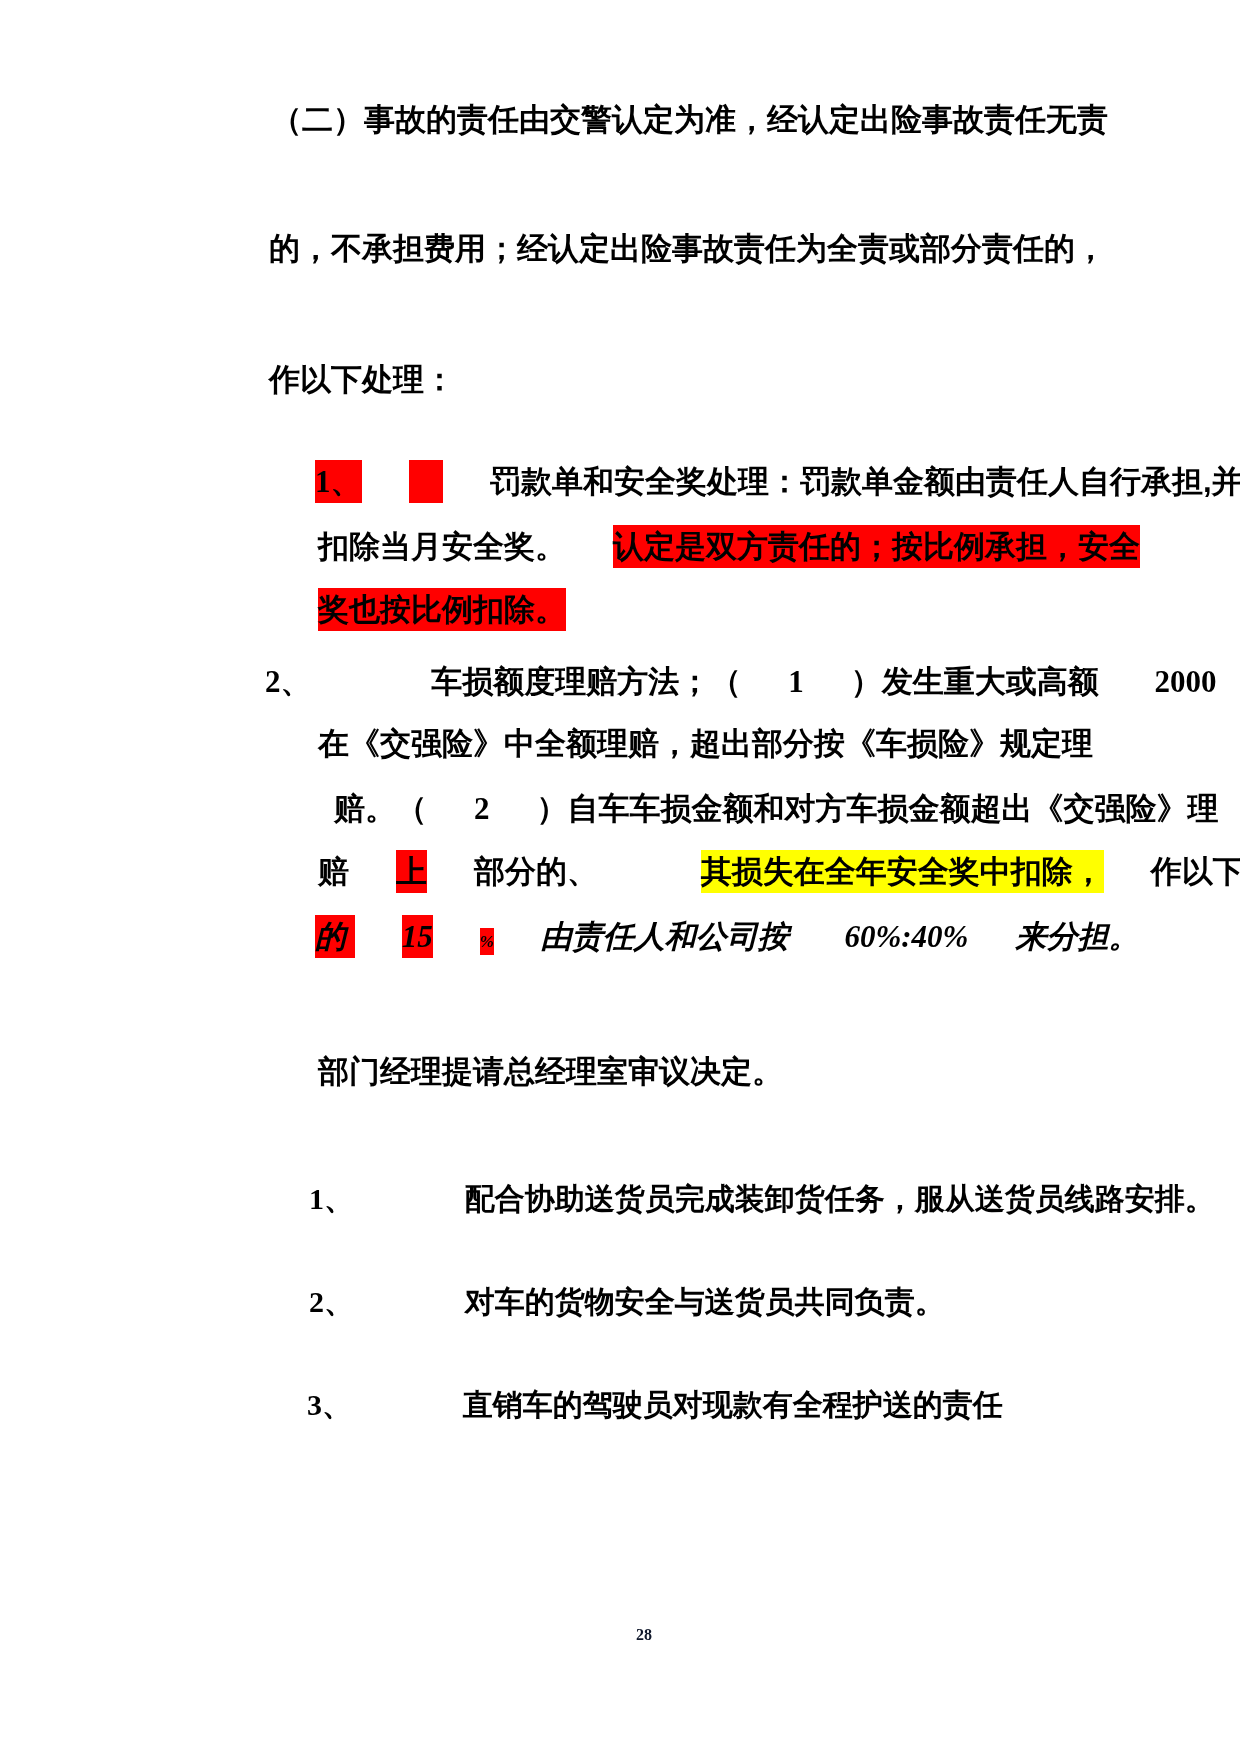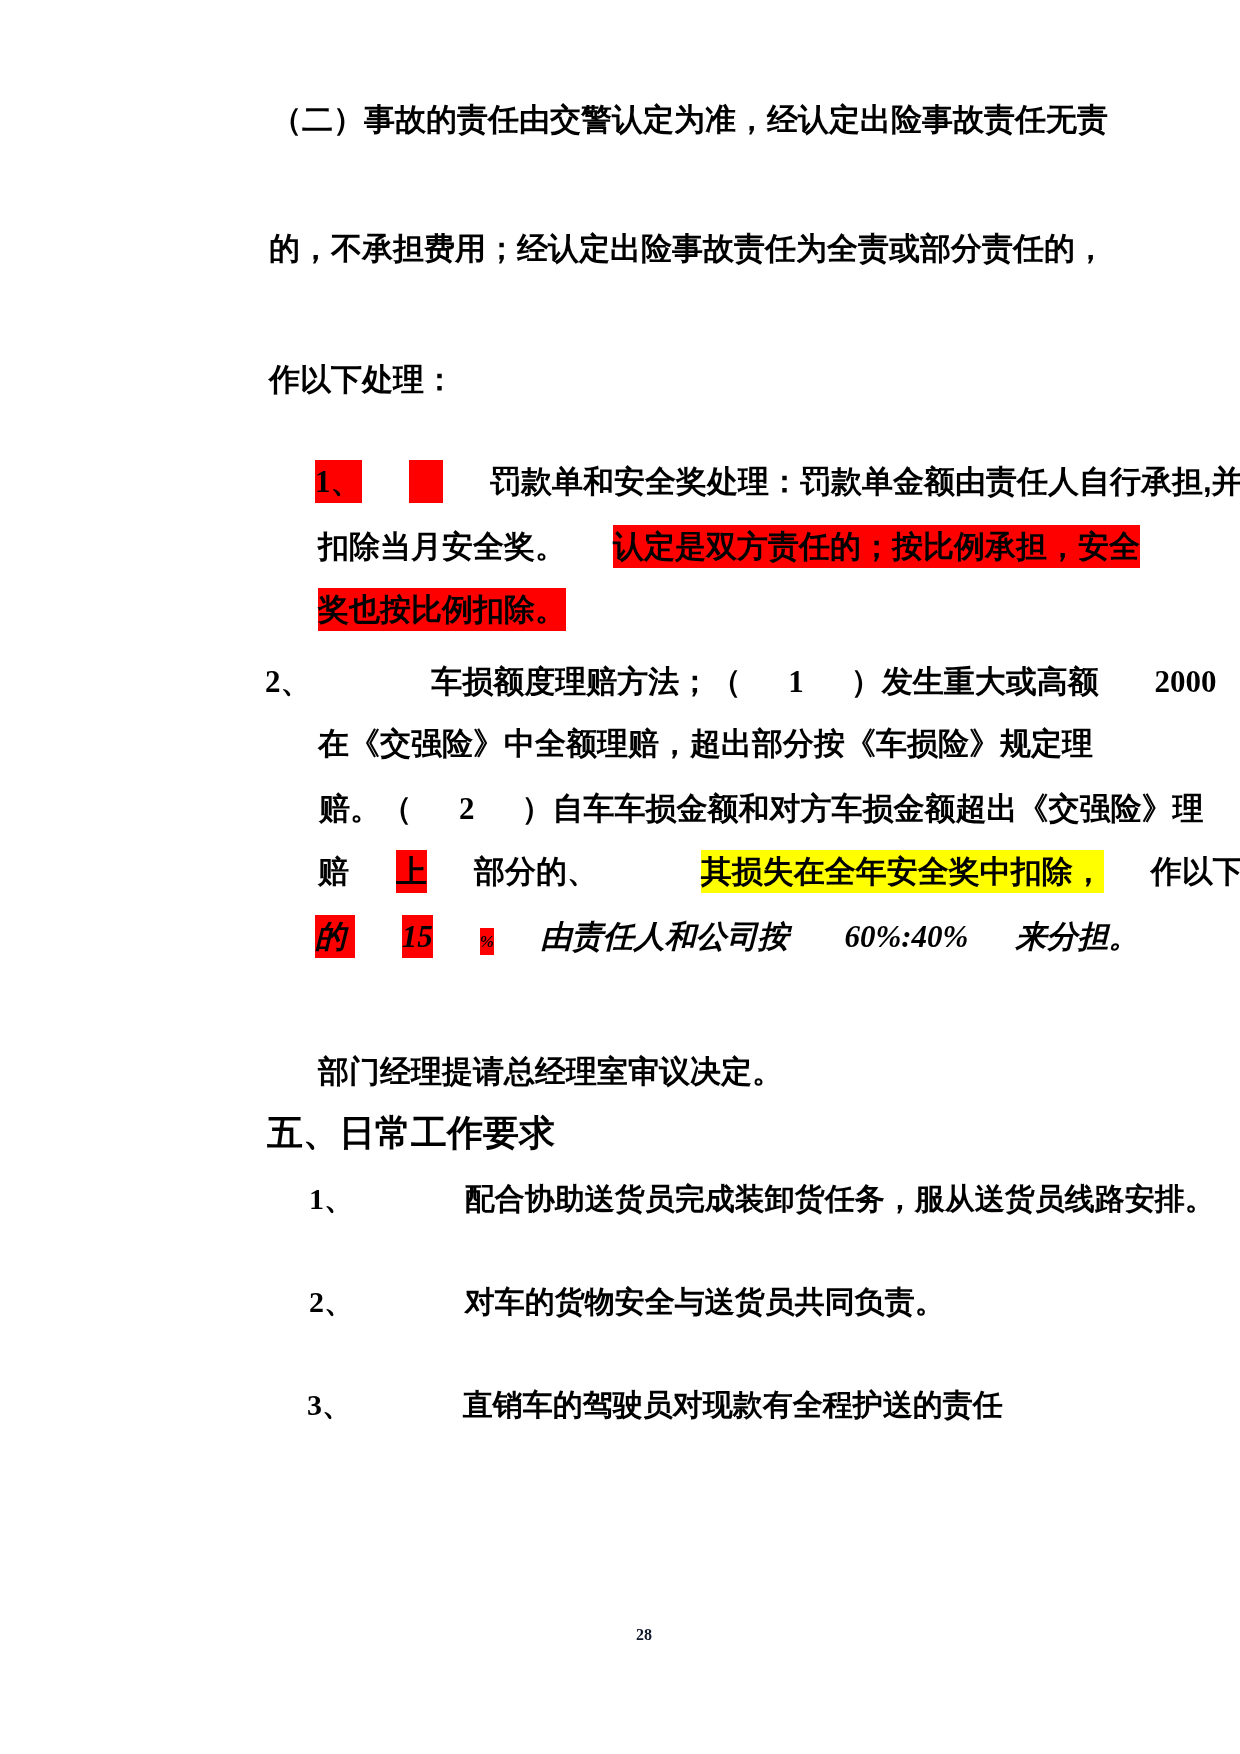--- a/index.html
+++ b/index.html
@@ -33,21 +33,21 @@
   }
   
   .l1{left:224px;top:101px;}
   .l2{left:222px;top:230px;}
   .l3{left:222px;top:361px;}
   .l4{left:240px;top:463px;padding-left:28px;}
   .l5{left:271px;top:528px;}
   .l6{left:271px;top:591px;}
   .l7{left:218px;top:663px;}
   .l8{left:271px;top:725px;}
-  .l9{left:272px;top:790px;}
+  .l9{left:287px;top:790px;}
   .l10{left:271px;top:853px;}
   .l11{left:268px;top:918px;font-style:italic;}
   .l12{left:218px;top:988px;}
   .l13{left:271px;top:1053px;}
   .l14{left:220px;top:1110px;}
   .l15{left:262px;top:1180px;}
   .l16{left:262px;top:1283px;}
   .l17{left:260px;top:1386px;}
   .pn{left:636px;top:1626px;}
 </style>
@@ -60,18 +60,17 @@
   <div class="line l3"><span class="seg">作以下处理：</span></div>
   <div class="line l4"><span class="seg serif" style="background-color: rgb(255, 0, 0);">1、</span><span class="seg" style="background-color: rgb(255, 0, 0);">&nbsp;&nbsp;&nbsp;&nbsp;</span><span class="seg">罚款单和安全奖处理：罚款单金额由责任人自行承担,并</span></div>
   <div class="line l5"><span class="seg">扣除当月安全奖。</span><span class="seg" style="background-color: rgb(255, 0, 0);">认定是双方责任的；按比例承担，安全</span></div>
   <div class="line l6"><span class="seg" style="background-color: rgb(255, 0, 0);">奖也按比例扣除。</span></div>
   <div class="line l7"><span class="seg serif">2、</span><span class="seg">&nbsp;&nbsp;&nbsp;</span><span class="seg">车损额度理赔方法；（</span><span class="seg serif">1</span><span class="seg">）发生重大或高额 </span><span class="seg serif">2000</span><span class="seg"> 元以内的</span></div>
   <div class="line l8"><span class="seg">在《交强险》中全额理赔，超出部分按《车损险》规定理</span></div>
   <div class="line l9"><span class="seg">赔。（</span><span class="seg serif">2</span><span class="seg">）自车车损金额和对方车损金额超出《交强险》理</span></div>
   <div class="line l10"><span class="seg">赔</span><span class="seg" style="background-color: rgb(255, 0, 0);">上</span><span class="seg">部分的、</span><span class="seg">&nbsp;</span><span class="seg" style="background-color: rgb(255, 255, 0);">其损失在全年安全奖中扣除，</span><span class="seg">作以下处理</span><span class="seg" style="background-color: rgb(255, 0, 0);">总和</span></div>
   <div class="line l11"><span class="seg" style="background-color: rgb(255, 0, 0);">的 </span><span class="seg serif" style="background-color: rgb(255, 0, 0);">15</span><span class="seg serif small" style="background-color: rgb(255, 0, 0);">%</span><span class="seg">由责任人和公司按 </span><span class="seg serif">60%:40%</span><span class="seg">来分担。</span></div>
   <div class="line l13"><span class="seg">部门经理提请总经理室审议决定。</span></div>
-  <div class="line l14 heading"><span class="seg">五、日常工作要求</span></div>
   <div class="line l15 sub"><span class="seg serif">1、</span><span class="seg">&nbsp;&nbsp;</span><span class="seg">配合协助送货员完成装卸货任务，服从送货员线路安排。</span></div>
   <div class="line l16 sub"><span class="seg serif">2、</span><span class="seg">&nbsp;&nbsp;</span><span class="seg">对车的货物安全与送货员共同负责。</span></div>
   <div class="line l17 sub"><span class="seg serif">3、</span><span class="seg">&nbsp;&nbsp;</span><span class="seg">直销车的驾驶员对现款有全程护送的责任</span></div>
   <div class="pagenum pn">28</div>
 </div>
 
 </body></html>

